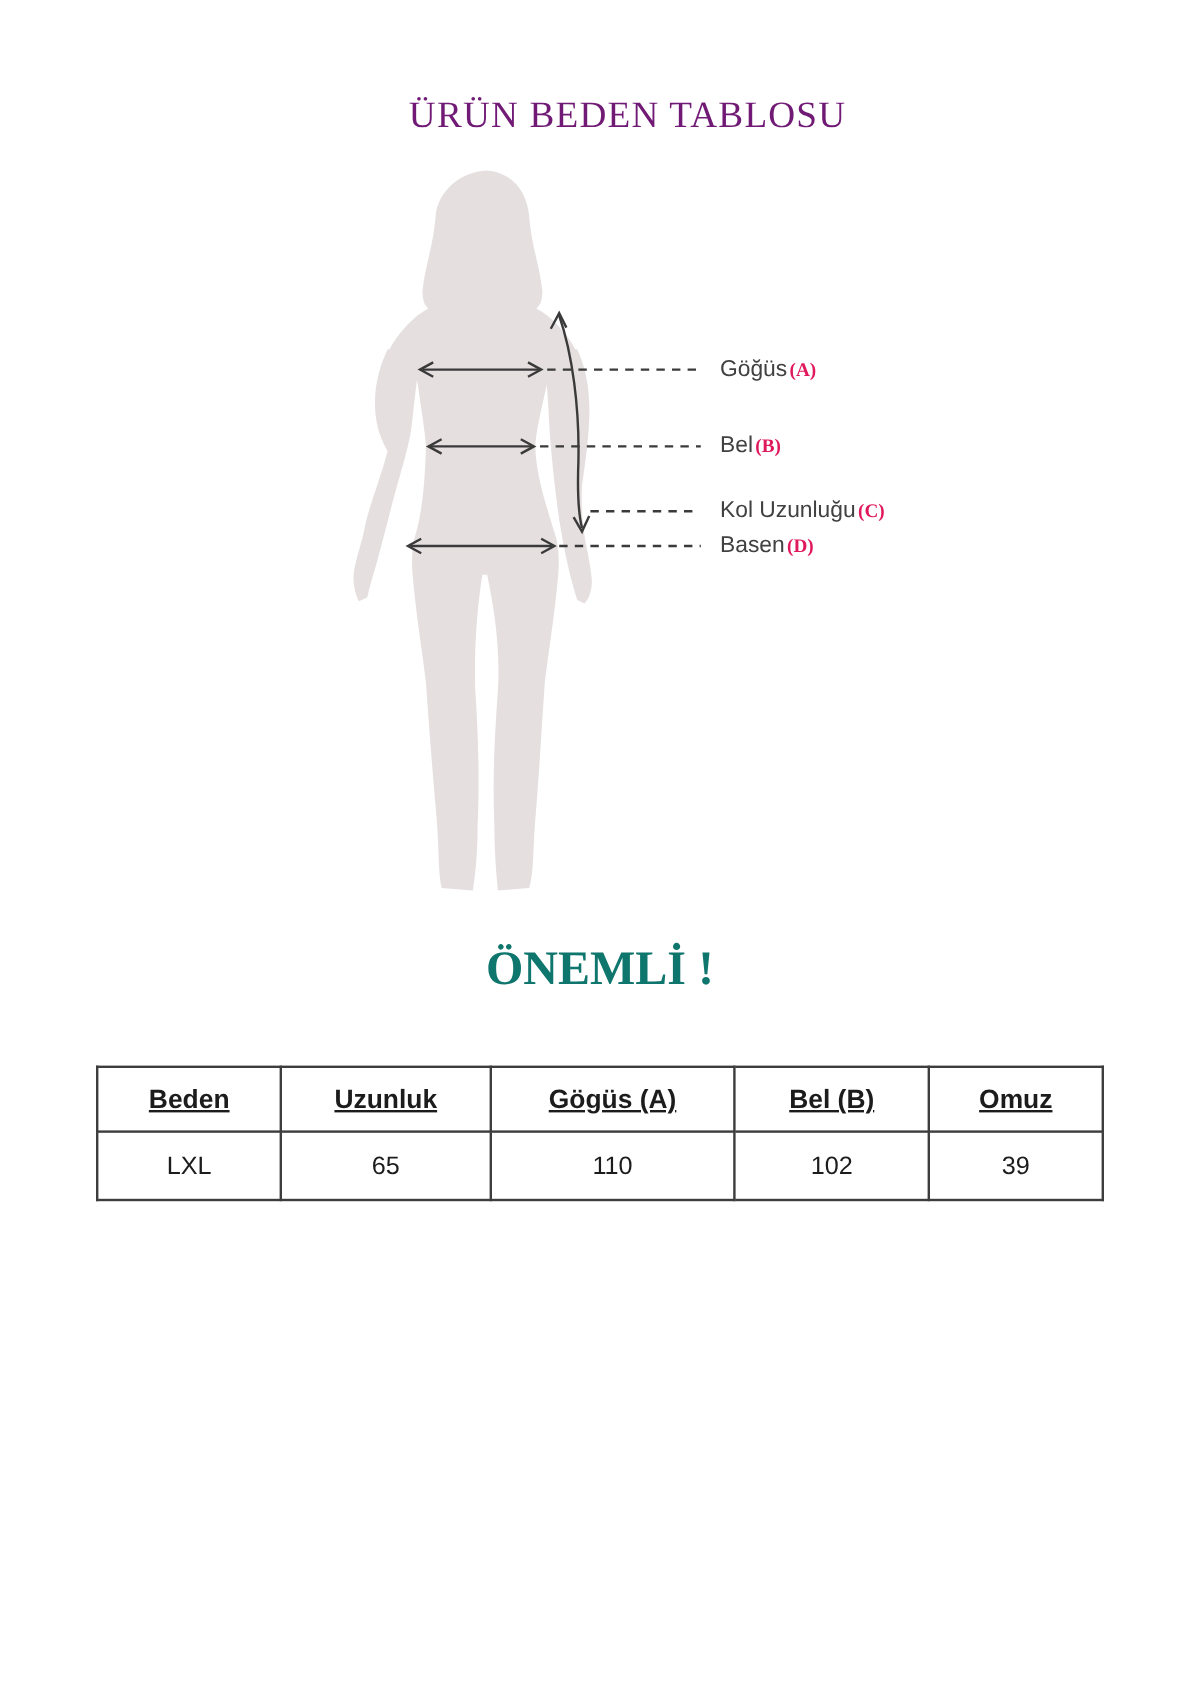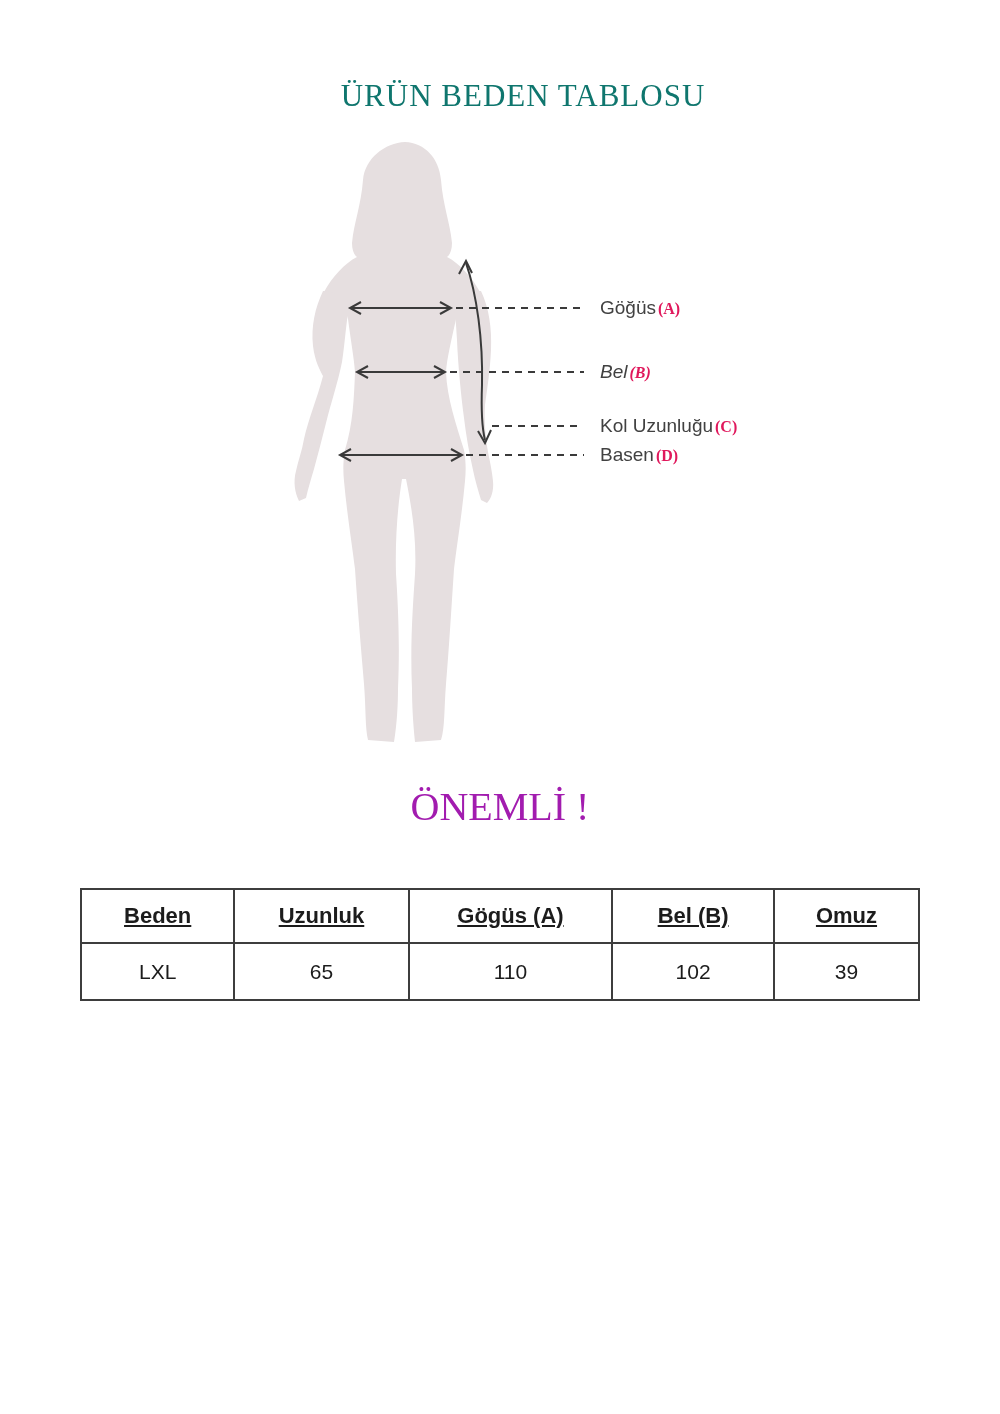--- a/index.html
+++ b/index.html
@@ -9,42 +9,42 @@
     width:1000px; height:1414px;
     background:#ffffff;
     overflow:hidden;
     font-family:"Liberation Sans", sans-serif;
   }
   .page-title {
     position:absolute; top:78px; left:0; width:100%;
     text-align:center;
     font-family:"Liberation Serif", serif;
     font-size:31px; font-weight:500; letter-spacing:1px;
-    color:#0f766e;
+    color:#701a75;
     padding-left:46px;
   }
   .diagram { position:absolute; top:138px; left:0; width:863px; height:612px; }
   .diagram svg { position:absolute; left:280px; top:0; }
   .dlabel {
     position:absolute;
     font-family:"Liberation Sans", sans-serif;
     font-size:19px; color:#414141;
     white-space:nowrap; line-height:24px;
   }
   .dlabel .letter {
     font-family:"Liberation Serif", serif;
     font-weight:bold; font-size:16px;
     color:#e0185c; margin-left:2px;
   }
   .notice-heading {
     position:absolute; top:783px; left:0; width:100%;
     text-align:center;
     font-family:"Liberation Serif", serif;
-    font-weight:normal; font-size:40px;
-    color:#a21caf;
+    font-weight:bold; font-size:40px;
+    color:#0f766e;
   }
   .notice-sub {
     position:absolute; top:844px; left:0; width:100%;
     text-align:center;
     font-family:"Liberation Serif", serif;
     font-weight:bold; font-size:28px;
     color:#e51212; white-space:nowrap;
   }
   table.size-table {
     position:absolute; top:888px; left:80px;
@@ -163,21 +163,21 @@
         <path d="M 342 455 L 460 455"></path>
         <path d="M 351 449 L 340 455 L 351 461"></path>
         <path d="M 451 449 L 462 455 L 451 461"></path>
         <path stroke-dasharray="7 6" d="M 466 455 L 584 455"></path>
       </g>
     </svg>
 
     <div class="dlabel" style="left:600px; top:158px;">
       <span>Göğüs</span><span class="letter">(A)</span>
     </div>
-    <div class="dlabel" style="left:600px; top:222px;font-style:italic;">
+    <div class="dlabel" style="left:600px; top:222px;">
       <span>Bel</span><span class="letter">(B)</span>
     </div>
     <div class="dlabel" style="left:600px; top:276px;">
       <span>Kol Uzunluğu</span><span class="letter">(C)</span>
     </div>
     <div class="dlabel" style="left:600px; top:305px;">
       <span>Basen</span><span class="letter">(D)</span>
     </div>
   </div>
 

